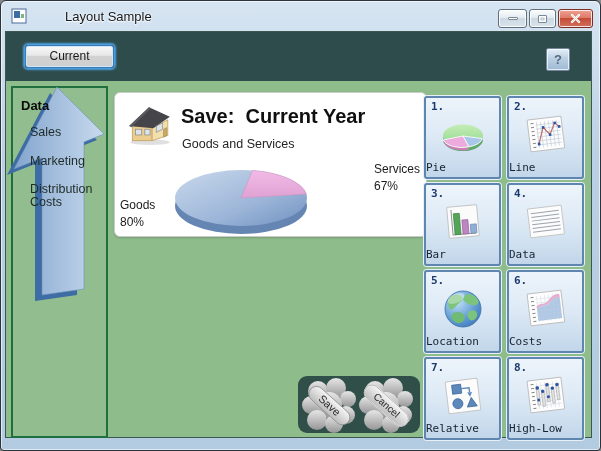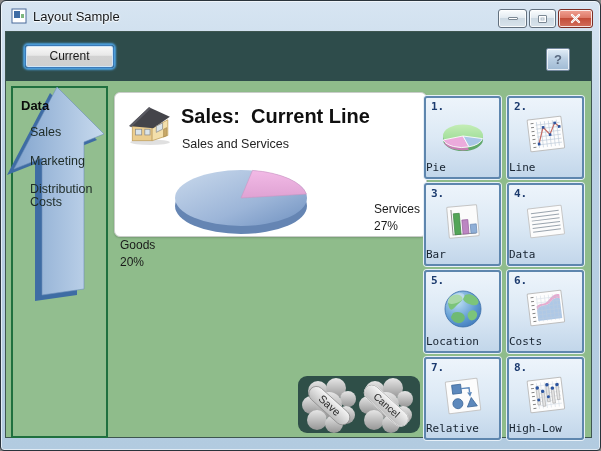--- a/index.html
+++ b/index.html
@@ -7,21 +7,21 @@
   body { font-family: "Liberation Sans", sans-serif; }
   #page { position:relative; width:601px; height:451px; overflow:hidden; }
   svg { overflow:visible; display:block; }
 
   
   #frame { position:absolute; inset:0; background:linear-gradient(180deg,#D7E5F2,#BAD0E4 35%,#B2CBE0);
            border:1px solid #2A343C; border-radius:6px 6px 4px 4px;
            box-shadow: inset 0 0 0 1px rgba(255,255,255,.6); }
   #titlebar { position:absolute; left:0; top:0; right:0; height:30px; display:flex; align-items:center; }
   #app-icon { width:16px; height:16px; margin:0 6px 0 10px; }
-  #win-title { font-size:13px; color:#15181B; text-shadow:0 0 3px #fff,0 1px 1px #fff; }
+  #win-title { font-size:13px; color:#15181B; text-shadow:0 0 3px #fff,0 1px 1px #fff;margin-left:32px; }
   .winbtns { position:absolute; right:7px; top:8px; display:flex; gap:2px; }
   .winbtn { height:19px; border:1px solid #62707E; border-radius:3px; display:flex; align-items:center; justify-content:center;
             background:linear-gradient(180deg,#FBFDFE,#E3EBF1 45%,#CBD8E2 46%,#D9E4EC); box-shadow:inset 0 0 0 1px rgba(255,255,255,.8); cursor:pointer; }
   .winbtn.min { width:29px; } .winbtn.max { width:27px; }
   .winbtn.close { width:35px; border-color:#7C2E24;
             background:linear-gradient(180deg,#F0A294,#DE7A68 45%,#C14A36 46%,#D36F5B); }
   .glyph-dash { width:10px; height:3px; background:#fff; border:1px solid #7B8894; border-radius:1px; }
   .glyph-box { width:9px; height:8px; background:#fff; border:1px solid #7B8894; border-radius:1px; box-shadow:inset 0 0 0 1.5px #fff, inset 0 0 0 2.5px #AEBCC8; }
 
   
@@ -40,21 +40,21 @@
   #arrow-svg { position:absolute; left:5px; top:54px; width:98px; height:220px; }
   #sidebar-header { position:absolute; left:15px; top:66px; font-size:13px; font-weight:bold; color:#0B0B0B; }
   .nav-item { position:absolute; left:24px; font-size:12.5px; color:#1E2B26; cursor:pointer;text-align:right; }
 
   
   #card { position:absolute; left:108px; top:60px; width:313px; height:145px; background:#fff; border:1px solid #C9CDC9; border-radius:6px; box-shadow:0 1px 2px rgba(0,0,0,.18); }
   #house-svg { position:absolute; left:10px; top:8px; width:48px; height:46px; }
   #card-title { position:absolute; left:66px; top:12px; font-size:20px; font-weight:bold; color:#101010; white-space:pre; }
   #card-subtitle { position:absolute; left:67px; top:44px; font-size:12.5px; color:#242424; }
   #main-pie { position:absolute; left:58px; top:71px; width:140px; height:74px; }
-  .pie-label { position:absolute; font-size:12px; color:#1A1A1A; line-height:17px;margin-top:40px; }
+  .pie-label { position:absolute; font-size:12px; color:#1A1A1A; line-height:17px; }
   #goods-label { left:5px; top:104px; }
   #services-label { left:259px; top:68px; }
 
   
   .gbtn { position:absolute; width:77px; height:83px; border:2px solid #5E86AE; border-radius:3px;
           background:linear-gradient(180deg,#EDF4FB,#DCE9F5 50%,#C2D6EA); box-shadow:0 0 0 1px #E7F0F8;
           display:flex; flex-direction:column; align-items:center; cursor:pointer; }
   .gnum { position:absolute; left:5px; top:2px; font-family:"DejaVu Sans Mono", monospace; font-weight:bold; font-size:11px; color:#1B3A6E; }
   .gicon { margin-top:15px; width:46px; height:44px; }
   .glabel { position:absolute; bottom:3px; width:100%; font-family:"DejaVu Sans Mono", monospace; font-size:11px; color:#16222F; }
@@ -122,45 +122,45 @@
           <ellipse cx="24" cy="39.5" rx="19" ry="2.6" fill="#000" opacity="0.12"></ellipse>
           <rect x="7" y="24" width="19" height="14" fill="#EBCD8F" stroke="#C3A262" stroke-width="0.8"></rect>
           <polygon points="26,26 41,18 41,33 26,38" fill="#F3DFAB" stroke="#C3A262" stroke-width="0.8"></polygon>
           <polygon points="4,24 23,6 43,15 27,26" fill="#44444A"></polygon>
           <polygon points="4,24 23,6 25,7 6,25" fill="#5A5A62"></polygon>
           <rect x="10" y="27" width="6" height="5.5" fill="#DAE4EA" stroke="#8A8A8A" stroke-width="0.7"></rect>
           <rect x="19" y="27" width="5" height="5.5" fill="#DAE4EA" stroke="#8A8A8A" stroke-width="0.7"></rect>
           <polygon points="30,24 36,21 36,27 30,30" fill="#DAE4EA" stroke="#8A8A8A" stroke-width="0.7"></polygon>
           <polygon points="37,27 40,25.5 40,33 37,34.5" fill="#C9A868" stroke="#A3874C" stroke-width="0.6"></polygon>
         </svg>
-        <div id="card-title">Sales:  Current Line</div>
-        <div id="card-subtitle">Sales and Services</div>
+        <div id="card-title">Save:  Current Year</div>
+        <div id="card-subtitle">Goods and Services</div>
         <svg id="main-pie" viewBox="0 0 140 74">
           <defs>
             <linearGradient id="mpg" x1="0" y1="0" x2="1" y2="1">
               <stop offset="0" stop-color="#C9D9EC"></stop>
                 <stop offset="0.6" stop-color="#9CB5D8"></stop>
                 <stop offset="1" stop-color="#6F91C0"></stop>
             </linearGradient>
             <linearGradient id="mpp" x1="0" y1="0" x2="0" y2="1">
               <stop offset="0" stop-color="#F2BAE6"></stop>
                 <stop offset="1" stop-color="#DFA2D3"></stop>
             </linearGradient>
           </defs>
           <ellipse cx="68" cy="42" rx="66" ry="28" fill="#6585B3"></ellipse>
           <ellipse cx="68" cy="34" rx="66" ry="28" fill="url(#mpg)"></ellipse>
           <path d="M68,34 L133.4,30.1 A66,28 0 0 0 79.5,6.4 Z" fill="url(#mpp)" stroke="#CE95C2" stroke-width="0.6"></path>
         </svg>
         <div id="goods-label" class="pie-label">
           <div>Goods</div>
-          <div>20%</div>
+          <div>80%</div>
         </div>
         <div id="services-label" class="pie-label">
           <div>Services</div>
-          <div>27%</div>
+          <div>67%</div>
         </div>
       </div>
 
       <div class="gbtn" style="left:418px; top:64px;">
         <span class="gnum">1.</span>
         <svg class="gicon" viewBox="0 0 46 44">
           <defs>
               <linearGradient id="pieg" x1="0" y1="0" x2="0" y2="1">
                 <stop offset="0" stop-color="#C4EDB6"></stop>
                 <stop offset="1" stop-color="#8FD68C"></stop>

